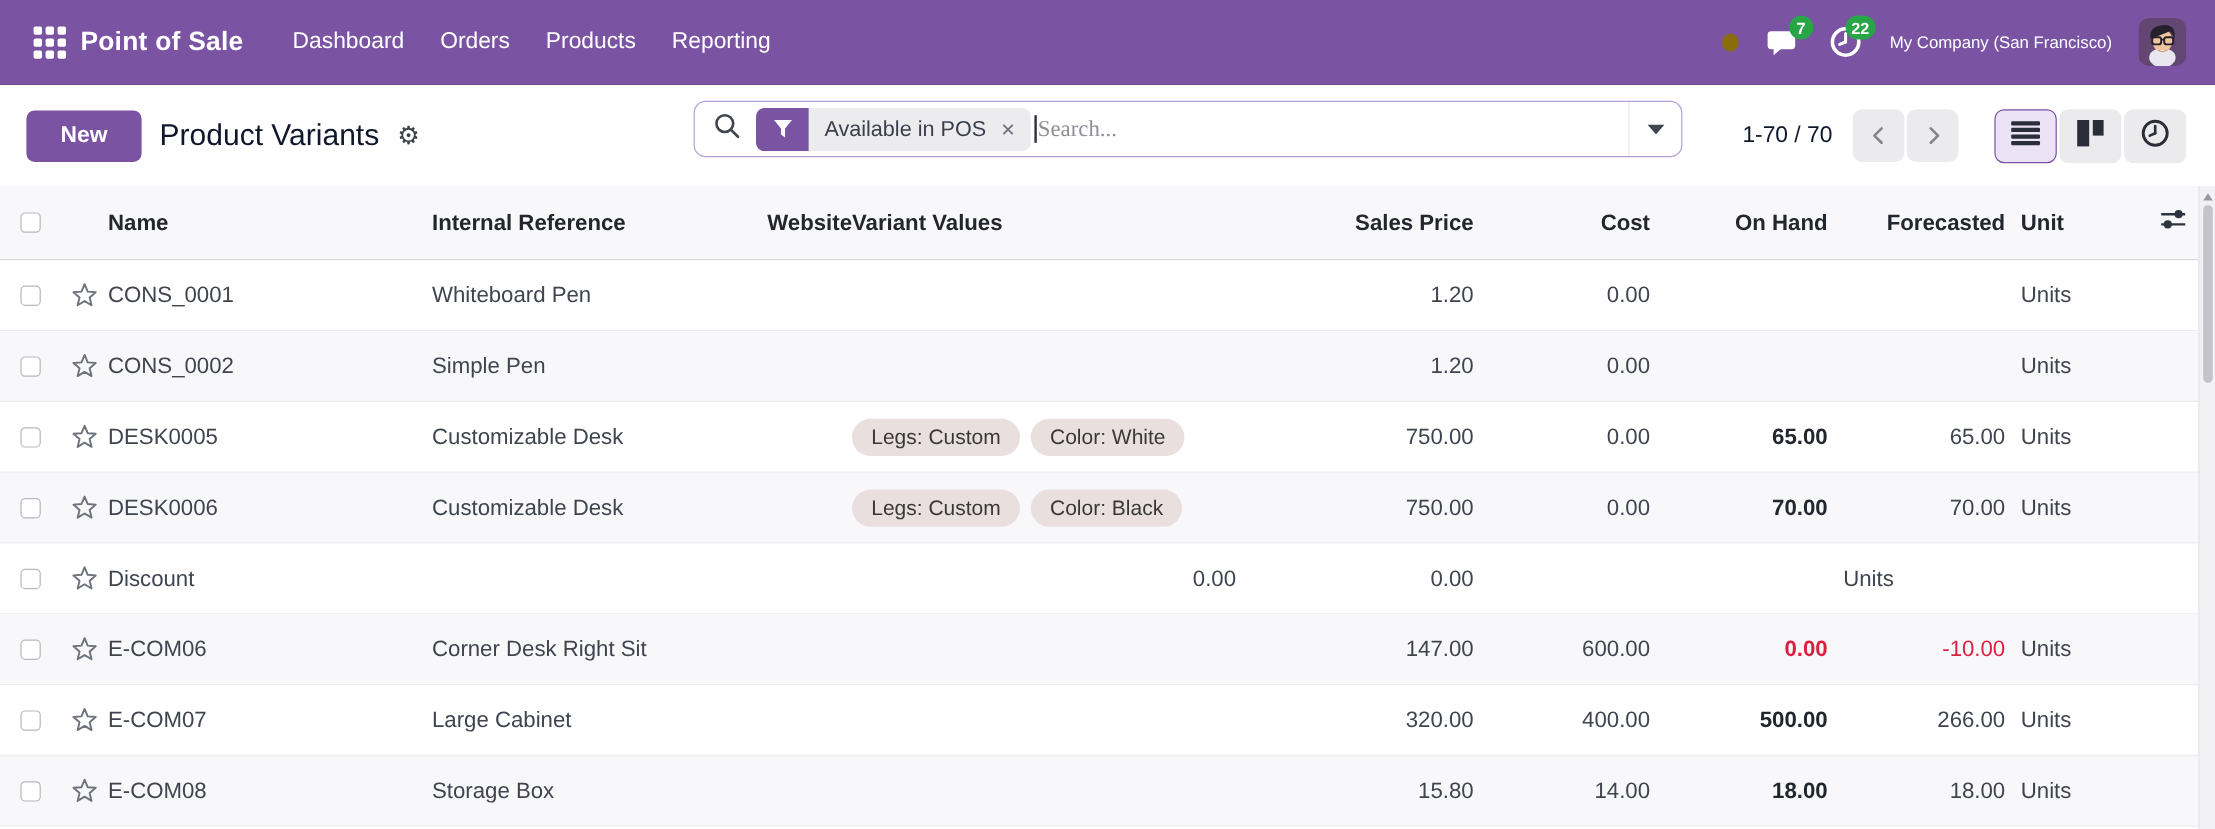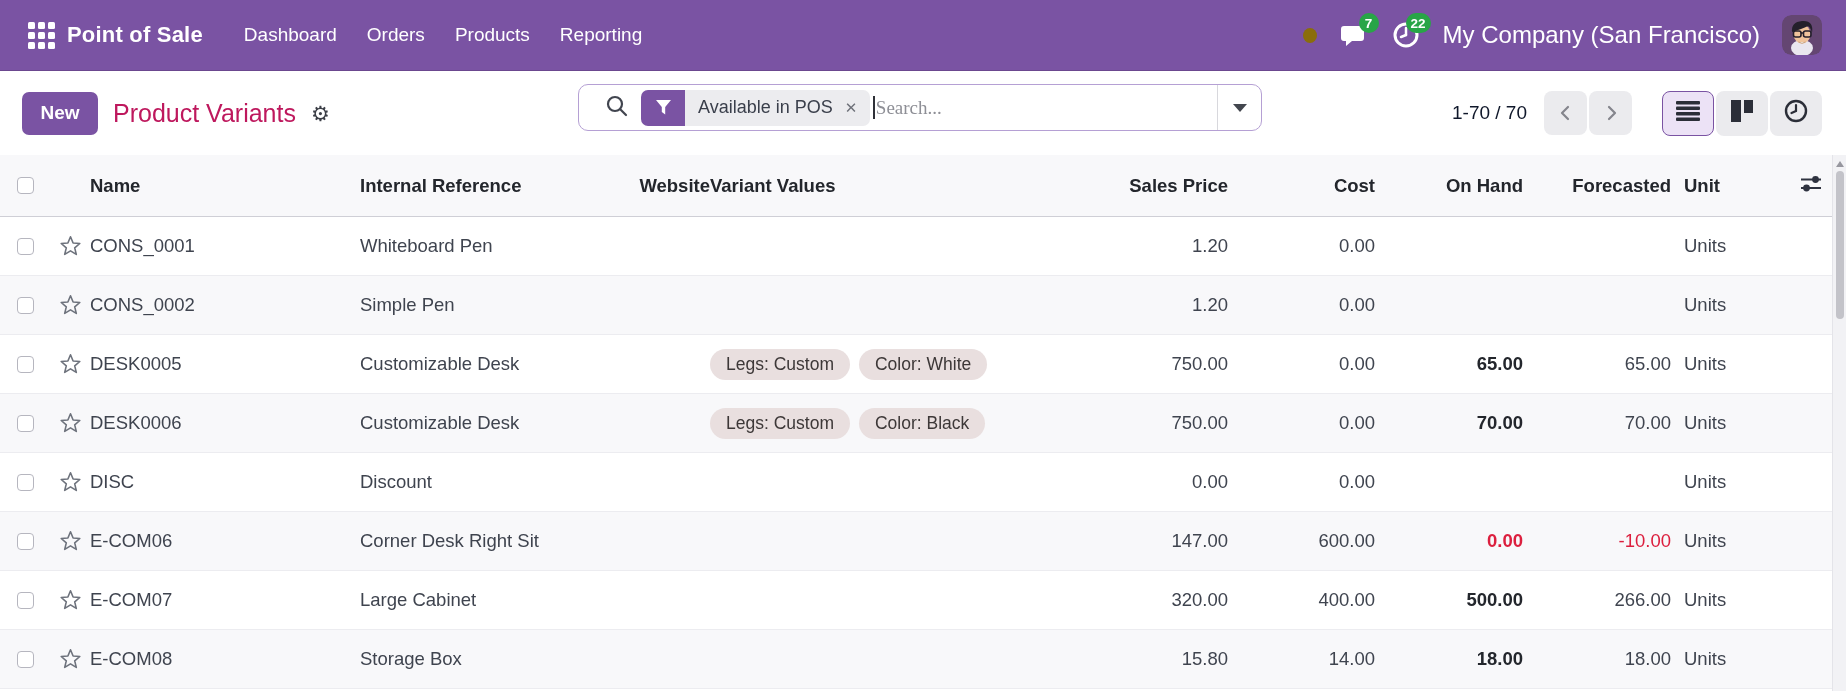--- a/index.html
+++ b/index.html
@@ -15,34 +15,34 @@
   .apps-icon i { background:#fff; border-radius:1.5px; }
   .brand { font-size:22px; font-weight:700; margin-left:12px; letter-spacing:.2px; }
   .menu { display:flex; align-items:center; margin-left:30px; gap:8px; }
   .menu-item { font-size:19px; padding:8px 11px; border-radius:6px; cursor:pointer; white-space:nowrap; }
   .nav-right { margin-left:auto; display:flex; align-items:center; gap:22px; }
   .status-dot { width:14px; height:15px; border-radius:50%; background:#8a6d0b; }
   .nav-icon-wrap { position:relative; width:30px; height:30px; cursor:pointer; }
   .nav-badge { position:absolute; top:-7px; right:-10px; min-width:20px; height:20px;
     background:#28a547; color:#fff; font-size:13.5px; font-weight:700; border-radius:10px;
     display:flex; align-items:center; justify-content:center; padding:0 5px; }
-  .company { font-size:24px; white-space:nowrap; cursor:pointer; }
+  .company { font-size:14px; white-space:nowrap; cursor:pointer; }
   .avatar { width:40px; height:40px; border-radius:9px; overflow:hidden; cursor:pointer; flex:none; }
 
   
   .control-panel { position:relative; height:84px; background:#fff; }
   .cp-left { position:absolute; left:22px; top:0; height:84px; display:flex; align-items:center; gap:15px; }
-  .btn-new { width:76px; height:43px; background:#7a53a3; border:none; border-radius:7px;
+  .btn-new { width:96px; height:43px; background:#7a53a3; border:none; border-radius:7px;
     color:#fff; font-size:19px; font-weight:600; font-family:inherit; cursor:pointer; }
-  .page-title { font-size:25px; color:#be185d; }
+  .page-title { font-size:25px; color:#0f172a; }
   .gear { font-size:21px; color:#3c3f47; cursor:pointer; line-height:1; }
 
-  .searchbar { position:absolute; left:578px; top:13px; width:684px; height:47px;
+  .searchbar { position:absolute; left:578px; top:13px; width:824px; height:47px;
     border:1px solid #b5a0d4; border-radius:10px; display:flex; align-items:center;
-    padding-left:26px; background:#fff; }
+    padding-left:15px; background:#fff; }
   .facet { display:flex; align-items:stretch; height:36px; margin-left:12px;
     border-radius:7px; overflow:hidden; flex:none; cursor:pointer; }
   .facet-icon { width:44px; background:#7a53a3; display:flex; align-items:center; justify-content:center; }
   .facet-body { background:#ececef; display:flex; align-items:center; gap:12px; padding:0 13px; }
   .facet-label { font-size:18px; color:#3a3f4b; white-space:nowrap; }
   .facet-x { font-size:15px; color:#6e7179; cursor:pointer; }
   .search-input-wrap { flex:1; display:flex; align-items:center; height:100%;font-family:Liberation Serif, serif; }
   .caret-line { width:1.5px; height:23px; background:#2f3138; margin-left:3px; }
   .search-input { border:none; outline:none; flex:1; font-size:19px; font-family:inherit;
     color:#3a3f4b; background:transparent; padding-left:1px; }
@@ -355,21 +355,20 @@
           <div class="cell-center">
             <div class="checkbox"></div>
           </div>
           <div class="cell-center star">
             <span>
               <svg width="23" height="22" viewBox="0 0 23 22">
                 <path d="M11.5 1.8 l2.6 6.2 6.7 .5 -5.1 4.4 1.6 6.5 -5.8 -3.5 -5.8 3.5 1.6 -6.5 -5.1 -4.4 6.7 -.5 z" fill="none" stroke="#6d727c" stroke-width="1.6" stroke-linejoin="round"></path>
               </svg>
             </span>
           </div>
-          <div class="td al">DISC</div>
           <div class="td al">Discount</div>
           <div class="td ar"></div>
           <div class="td al variants"></div>
           <div class="td ar">0.00</div>
           <div class="td ar">0.00</div>
           <div class="td ar bold-val"></div>
           <div class="td ar"></div>
           <div class="td al unit-cell">Units</div>
           <div></div>
         </div>

